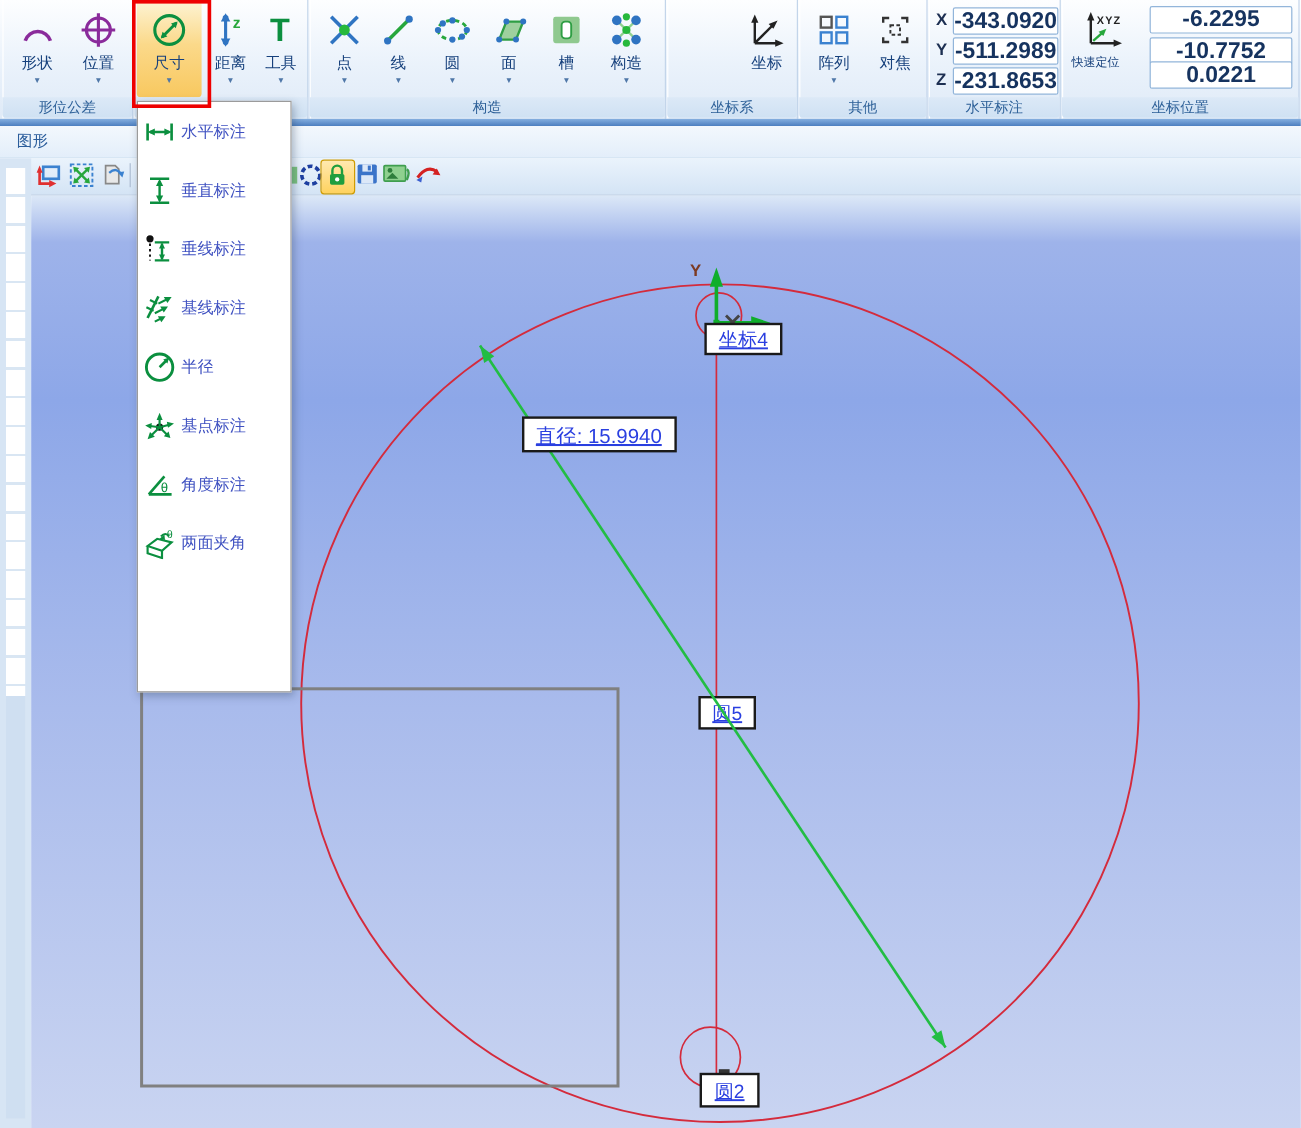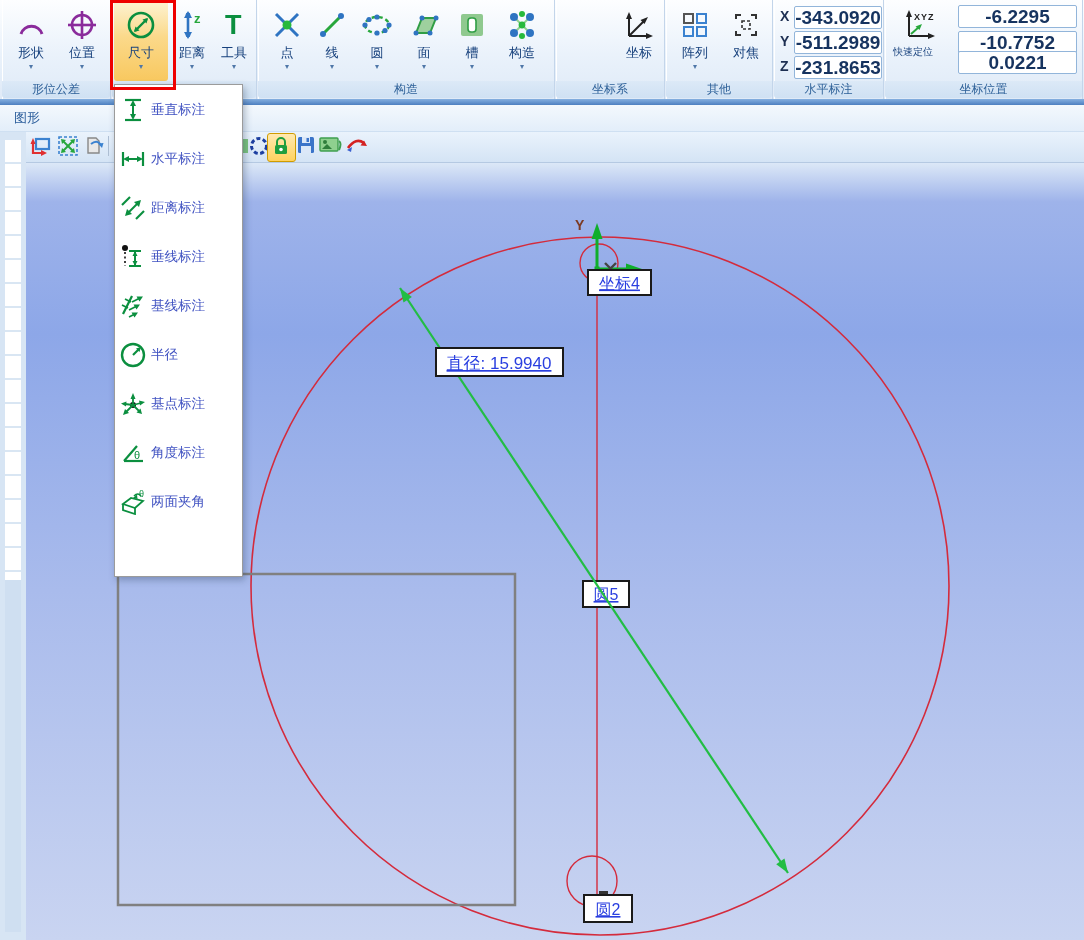--- a/index.html
+++ b/index.html
@@ -422,52 +422,40 @@
       <rect x="558" y="732" width="48" height="27" fill="#ffffff" stroke="#1a1a1a" stroke-width="2"></rect>
       <text x="582" y="752" font-size="16" fill="#2a3fe0" text-anchor="middle" text-decoration="underline">圆2</text>
     </g>
   </svg>
 </div>
 
 <div class="menu">
   <div class="mitem">
     <span class="micon">
       <svg width="26" height="26" viewBox="0 0 26 26">
+          <line x1="3" y1="6" x2="3" y2="20" stroke="#0b8f3f" stroke-width="2.2"></line>
+          <line x1="23" y1="6" x2="23" y2="20" stroke="#0b8f3f" stroke-width="2.2"></line>
+          <line x1="5" y1="13" x2="21" y2="13" stroke="#0b8f3f" stroke-width="2"></line>
+          <polygon points="3,13 9,10 9,16" fill="#0b8f3f"></polygon>
+          <polygon points="23,13 17,10 17,16" fill="#0b8f3f"></polygon>
+        </svg>
+    </span>
+    <span class="mlbl">水平标注</span>
+  </div>
+  <div class="mitem">
+    <span class="micon">
+      <svg width="26" height="26" viewBox="0 0 26 26">
           <line x1="5" y1="3" x2="21" y2="3" stroke="#0b8f3f" stroke-width="2.2"></line>
           <line x1="5" y1="23" x2="21" y2="23" stroke="#0b8f3f" stroke-width="2.2"></line>
           <line x1="13" y1="5" x2="13" y2="21" stroke="#0b8f3f" stroke-width="2"></line>
           <polygon points="13,3 10,9 16,9" fill="#0b8f3f"></polygon>
           <polygon points="13,23 10,17 16,17" fill="#0b8f3f"></polygon>
         </svg>
     </span>
     <span class="mlbl">垂直标注</span>
-  </div>
-  <div class="mitem">
-    <span class="micon">
-      <svg width="26" height="26" viewBox="0 0 26 26">
-          <line x1="3" y1="6" x2="3" y2="20" stroke="#0b8f3f" stroke-width="2.2"></line>
-          <line x1="23" y1="6" x2="23" y2="20" stroke="#0b8f3f" stroke-width="2.2"></line>
-          <line x1="5" y1="13" x2="21" y2="13" stroke="#0b8f3f" stroke-width="2"></line>
-          <polygon points="3,13 9,10 9,16" fill="#0b8f3f"></polygon>
-          <polygon points="23,13 17,10 17,16" fill="#0b8f3f"></polygon>
-        </svg>
-    </span>
-    <span class="mlbl">水平标注</span>
-  </div>
-  <div class="mitem">
-    <span class="micon">
-      <svg width="26" height="26" viewBox="0 0 26 26">
-          <line x1="2" y1="10" x2="10" y2="2" stroke="#0b8f3f" stroke-width="2.2"></line>
-          <line x1="16" y1="24" x2="24" y2="16" stroke="#0b8f3f" stroke-width="2.2"></line>
-          <line x1="7" y1="19" x2="19" y2="7" stroke="#0b8f3f" stroke-width="2"></line>
-          <polygon points="5,21 12,19 7,14" fill="#0b8f3f"></polygon>
-          <polygon points="21,5 14,7 19,12" fill="#0b8f3f"></polygon>
-        </svg>
-    </span>
-    <span class="mlbl">距离标注</span>
   </div>
   <div class="mitem">
     <span class="micon">
       <svg width="26" height="26" viewBox="0 0 26 26">
           <circle cx="5" cy="4" r="3" fill="#111"></circle>
           <line x1="5" y1="8" x2="5" y2="22" stroke="#111" stroke-width="1.6" stroke-dasharray="2 2.5"></line>
           <line x1="9" y1="7" x2="21" y2="7" stroke="#0b8f3f" stroke-width="2"></line>
           <line x1="9" y1="22" x2="21" y2="22" stroke="#0b8f3f" stroke-width="2"></line>
           <line x1="15" y1="8" x2="15" y2="21" stroke="#0b8f3f" stroke-width="2"></line>
           <polygon points="15,7 12.5,12 17.5,12" fill="#0b8f3f"></polygon>

